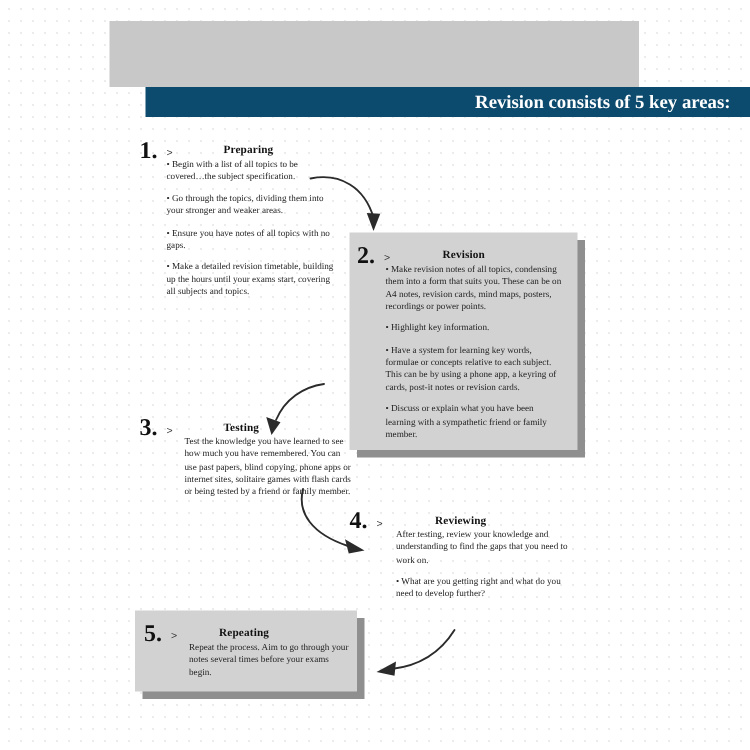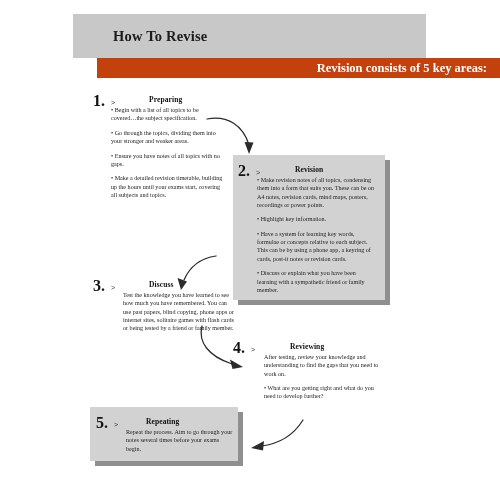--- a/index.html
+++ b/index.html
@@ -43,21 +43,21 @@
     font-weight: bold;
     font-size: 14.5px;
     letter-spacing: .2px;
     color: #1c1c1c;
     white-space: nowrap;
   }
   .subtitle-band {
     position: absolute;
     left: 97px; top: 58px;
     width: 403px; height: 20px;
-    background: #c2410c;
+    background: #0c4a6e;
   }
   .subtitle-text {
     position: absolute;
     left: 0; top: 0;
     width: 390px;
     height: 20px;
     line-height: 20px;
     text-align: right;
     font-family: "Liberation Serif", serif;
     font-weight: bold;
@@ -133,21 +133,20 @@
   .arrow-svg polygon { fill: #2b2b2b; }
 </style>
 </head>
 <body>
 
 <div id="canvas">
 
   <div id="dot-texture"></div>
 
   <div class="title-band"></div>
-  <div class="title-text">How To Revise</div>
 
   <div class="subtitle-band">
     <div class="subtitle-text">Revision consists of 5 key areas:</div>
   </div>
 
   <div class="panel-shadow" style="left:238px; top:160px; width:152px; height:145px;"></div>
   <div class="panel" style="left:233px; top:155px; width:152px; height:145px;"></div>
 
   <div class="panel-shadow" style="left:95px; top:412px; width:148px; height:54px;"></div>
   <div class="panel" style="left:90px; top:407px; width:148px; height:54px;"></div>
@@ -182,21 +181,21 @@
   </div>
 
   <svg class="arrow-svg" style="left:160px; top:252px;" width="60" height="50" viewBox="0 0 60 50">
     <path d="M56,4 C42,6 30,14 24,28"></path>
     <polygon points="21,38 17.5,26 27,29.5"></polygon>
   </svg>
 
   <div class="step" style="left:93px; top:278px; width:140px; height:60px;">
     <div class="step-num">3.</div>
     <div class="step-arrowhead" style="left:18px; top:6px;">&gt;</div>
-    <div class="step-head" style="left:30px; top:2px;">Discuss</div>
+    <div class="step-head" style="left:30px; top:2px;">Testing</div>
     <div class="step-body" style="left:30px; top:13px; width:113px;">
       <p>Test the knowledge you have learned to see how much you have remembered. You can use past papers, blind copying, phone apps or internet sites, solitaire games with flash cards or being tested by a friend or family member.</p>
     </div>
   </div>
 
   <svg class="arrow-svg" style="left:198px; top:322px;" width="62" height="54" viewBox="0 0 62 54">
     <path d="M4,4 C0,20 10,34 34,42"></path>
     <polygon points="45,45 32,37.5 34.5,47"></polygon>
   </svg>
 

